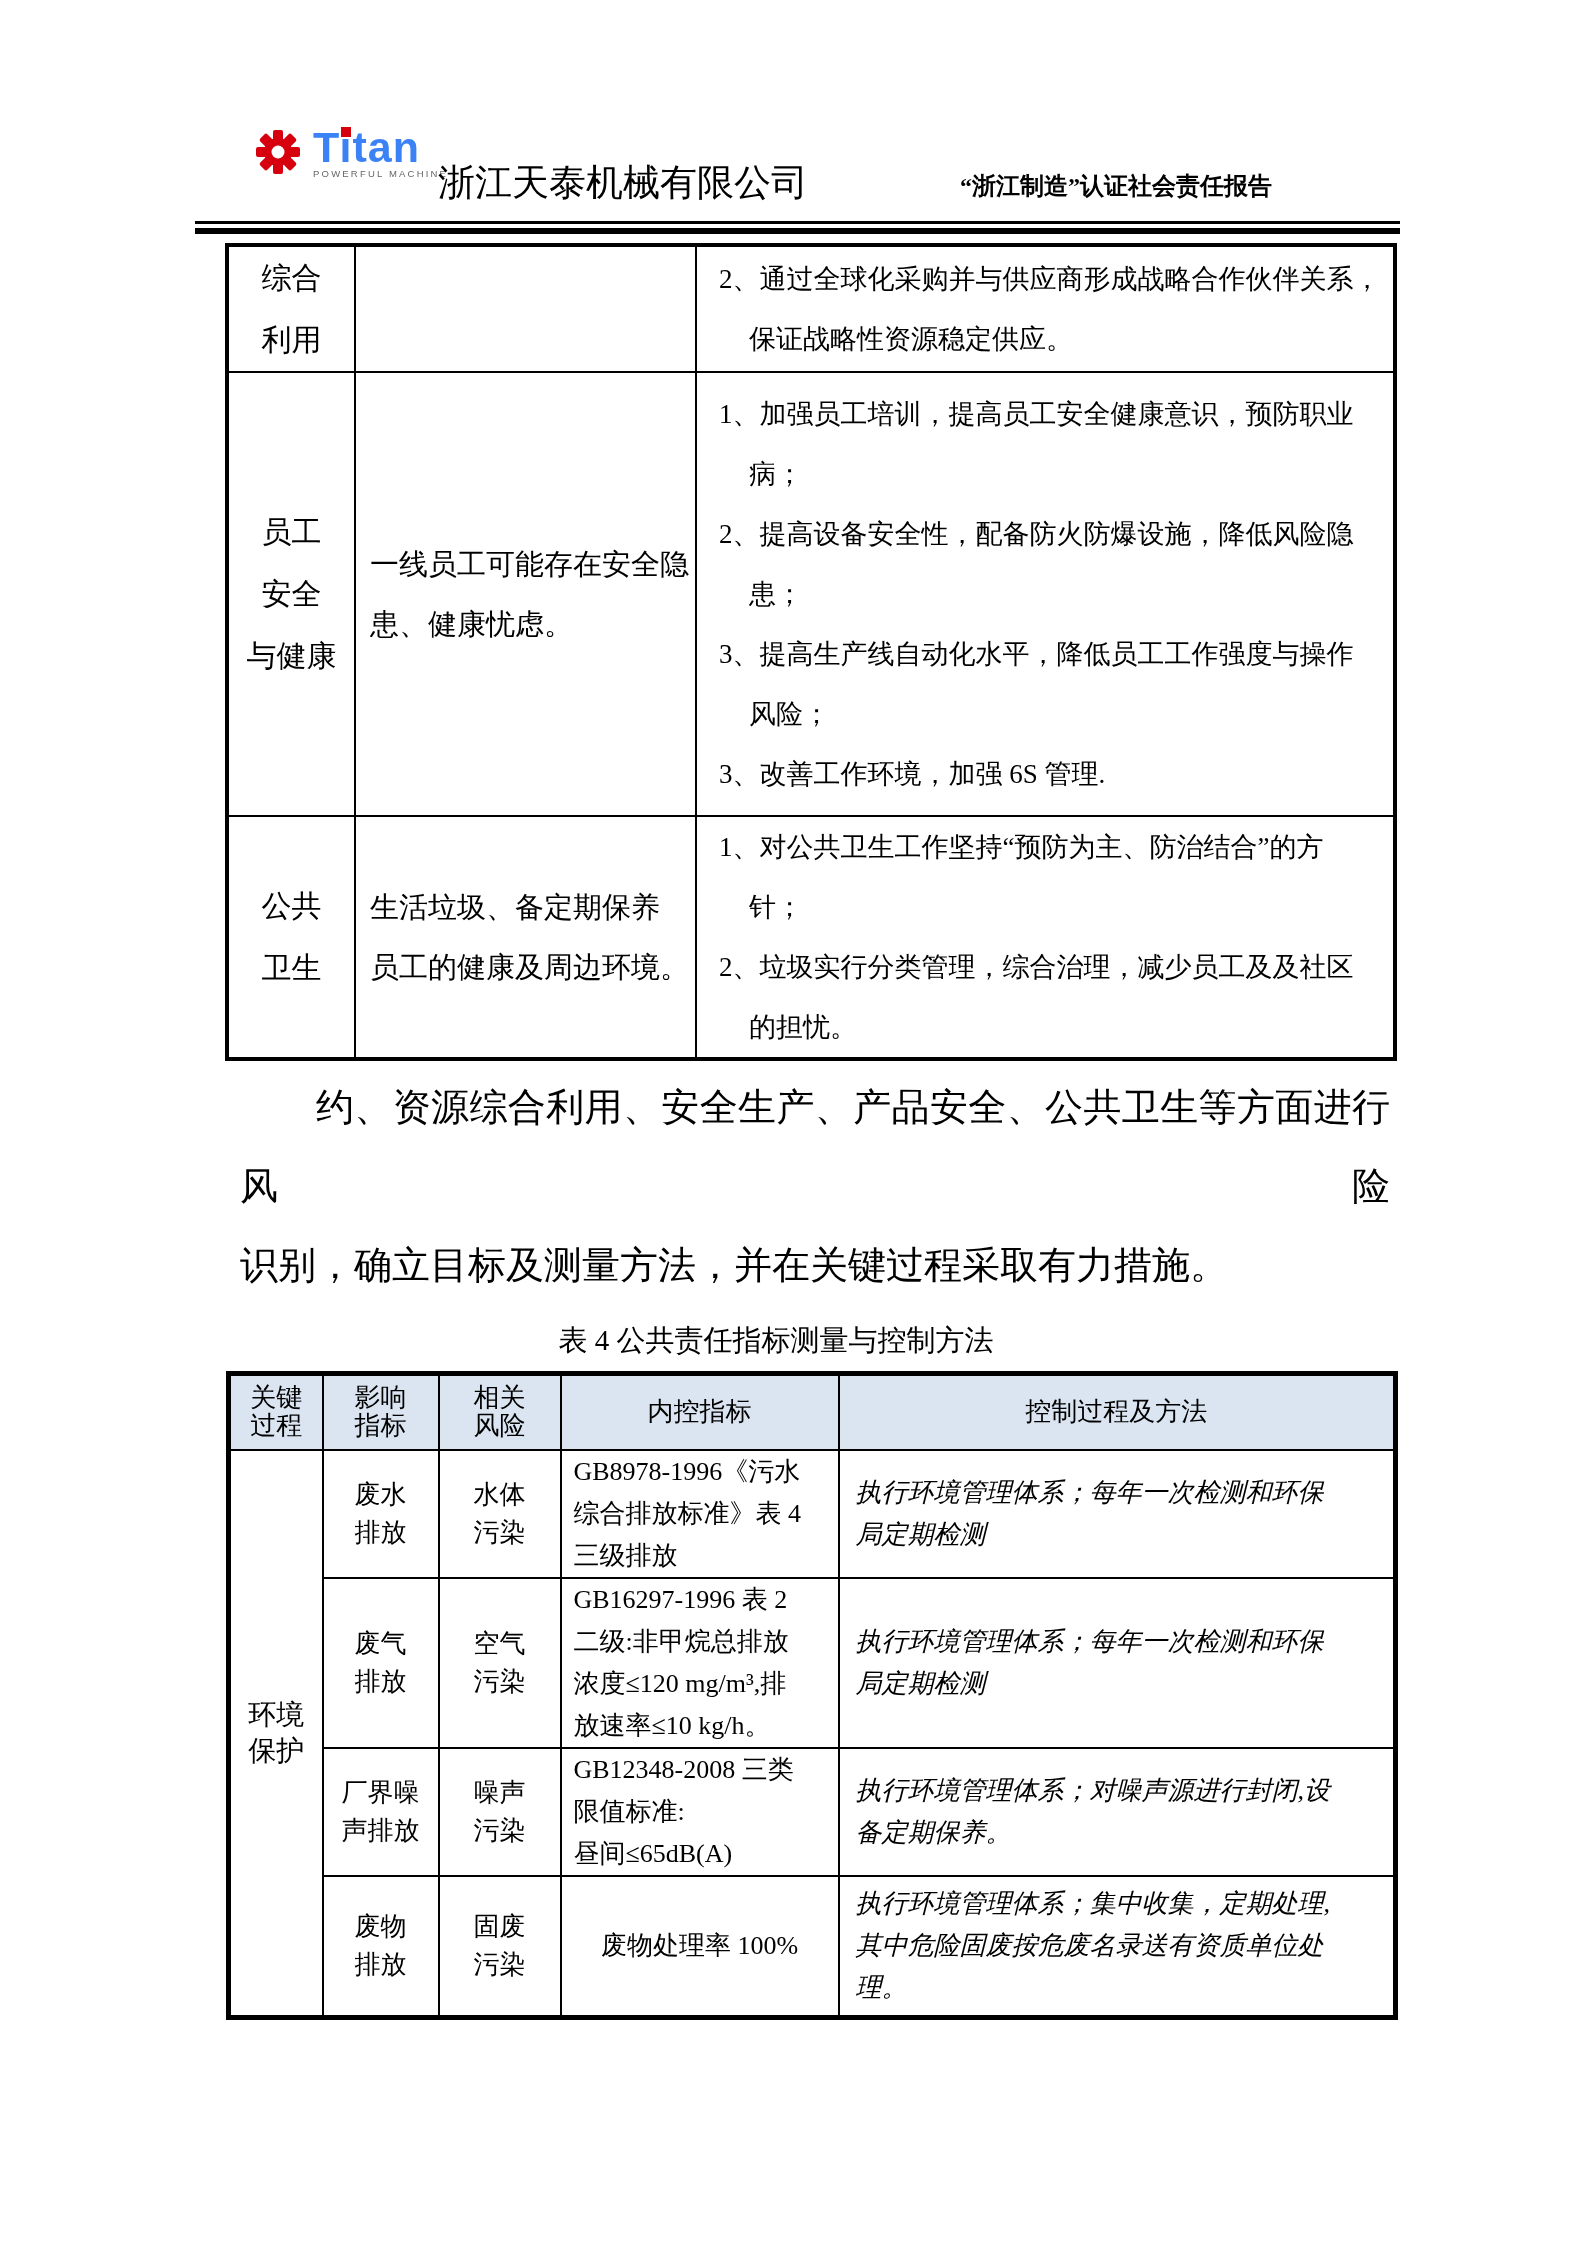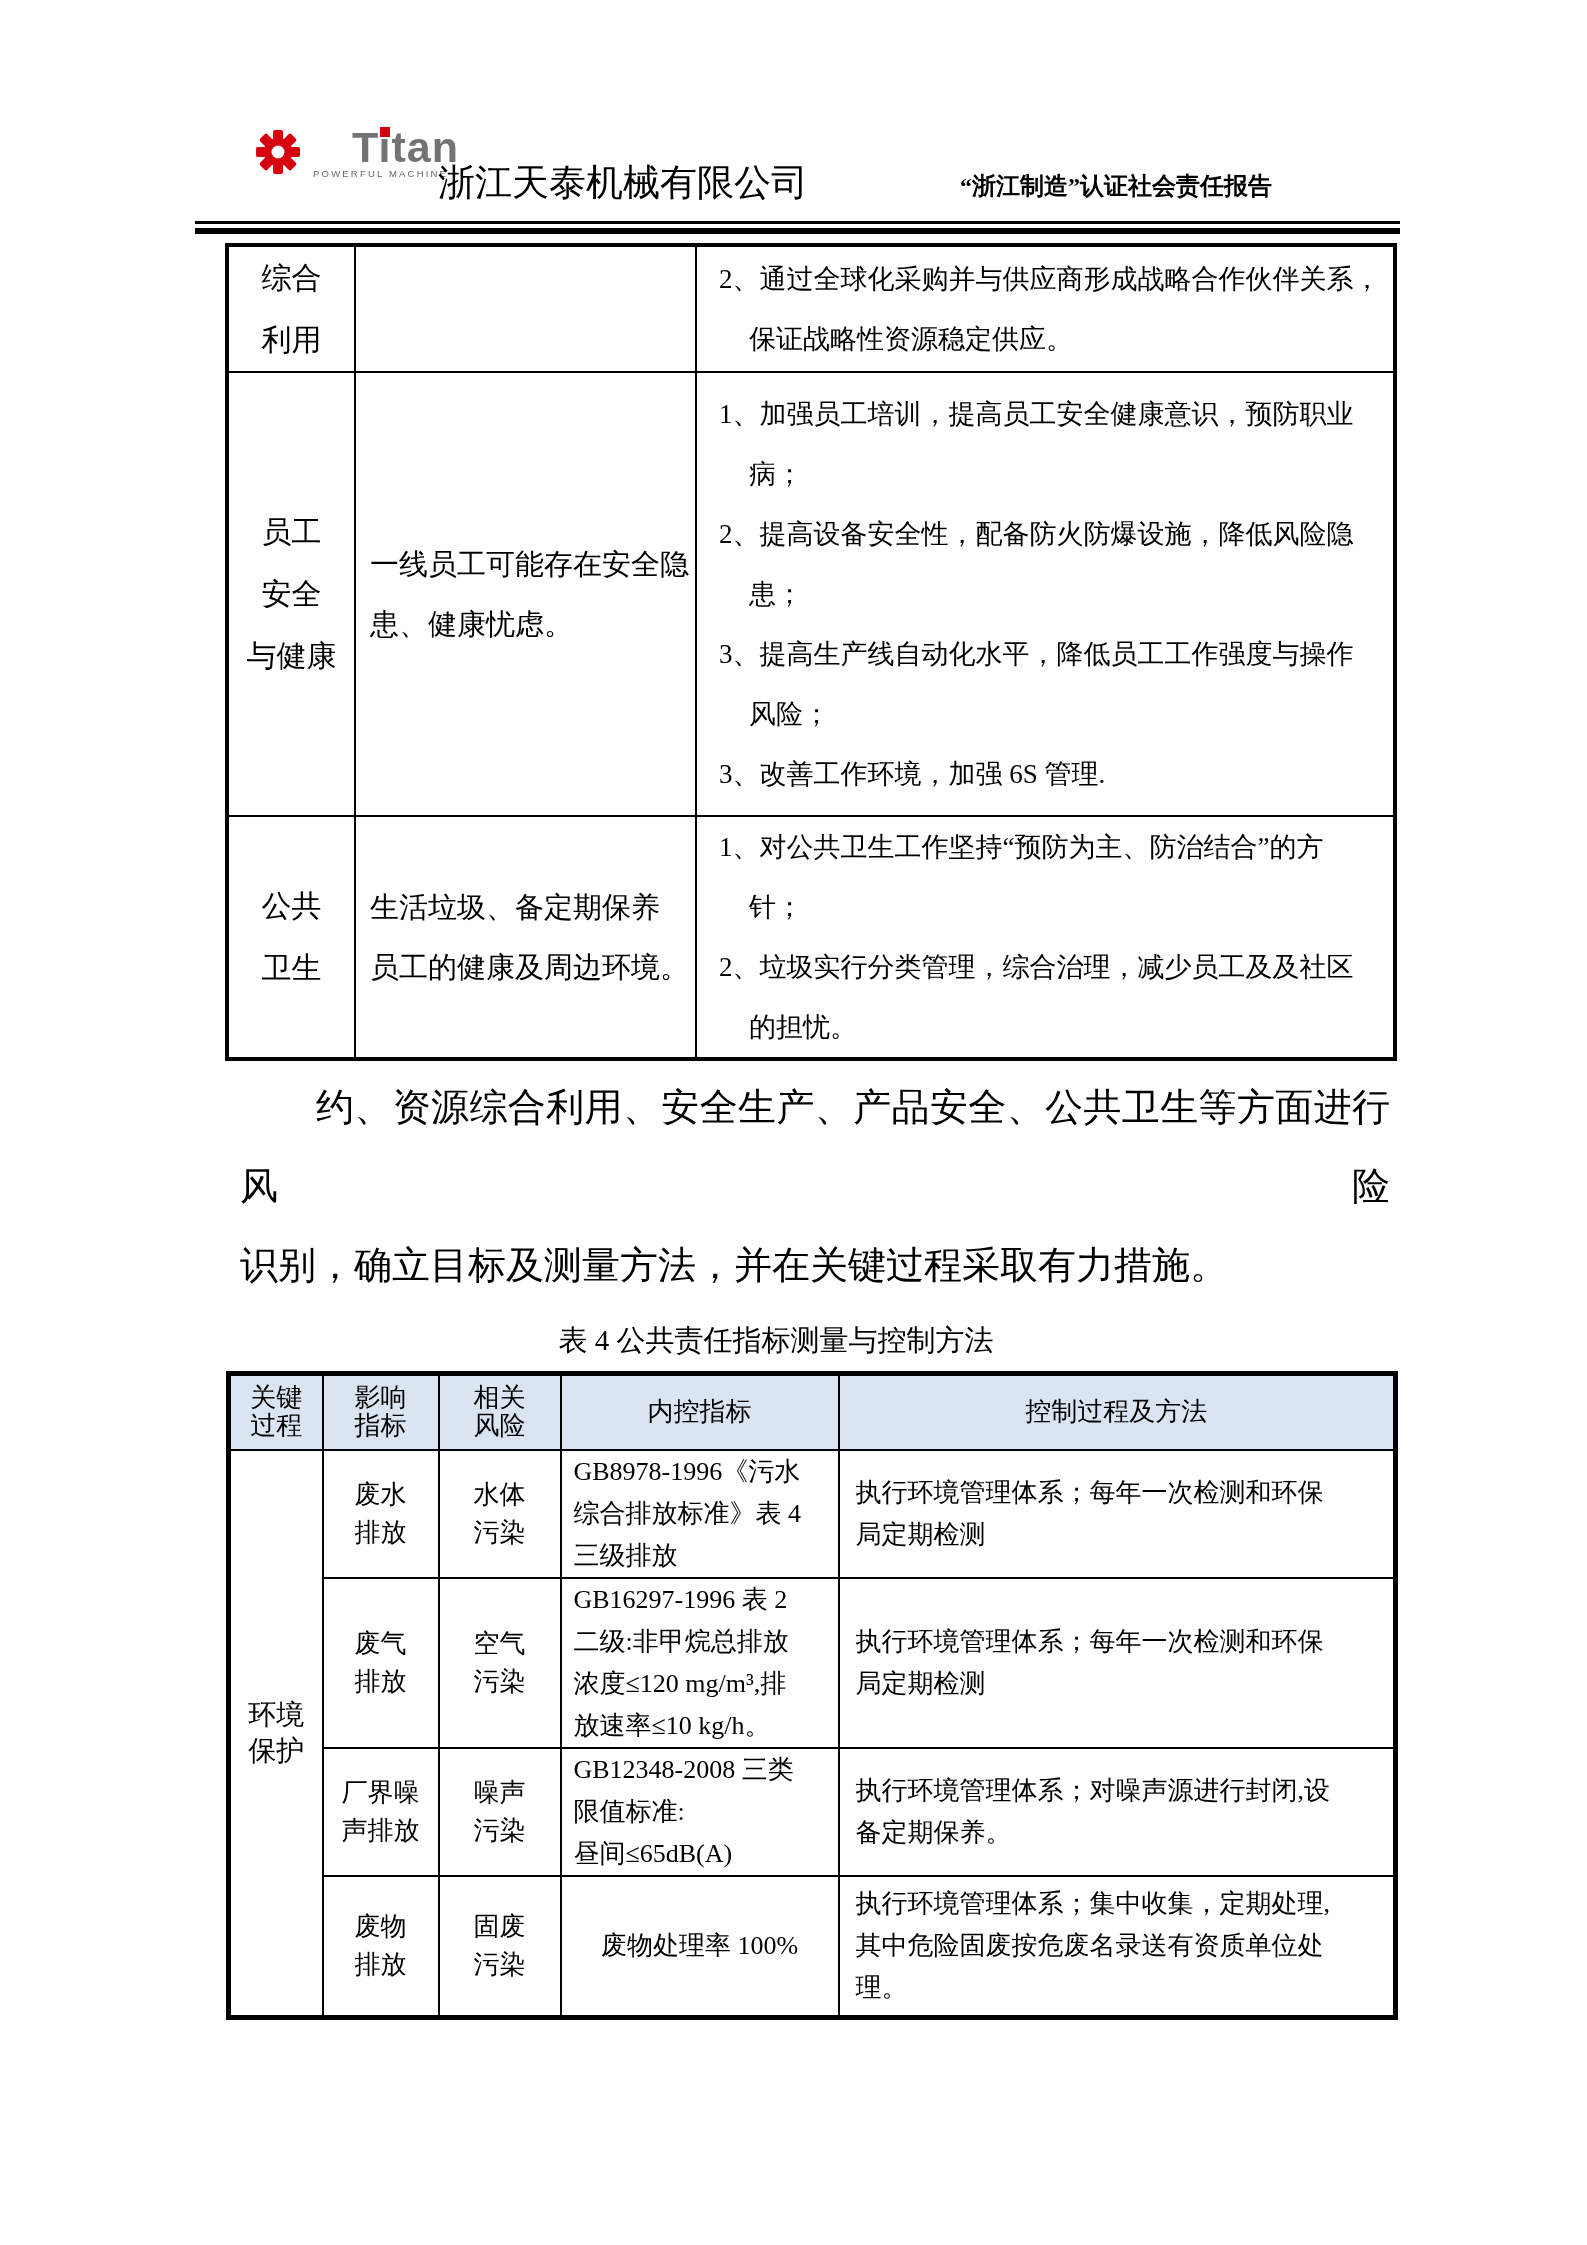--- a/index.html
+++ b/index.html
@@ -10,21 +10,21 @@
   .page {
     position:relative; width:1587px; height:2245px; background:#fff;
     font-family:"Liberation Serif","DejaVu Serif",serif; color:#000; overflow:hidden;
   }
   
   .logo { position:absolute; left:256px; top:127px; display:flex; align-items:flex-start; }
   .logo svg { width:44px; height:44px; margin-top:3px; }
   .logo-text { margin-left:13px; }
   .brand {
     position:relative; font-family:"Liberation Sans","DejaVu Sans",sans-serif;
-    font-weight:bold; font-size:43px; line-height:40px; color:#737373; letter-spacing:1px;margin-left:39px;
+    font-weight:bold; font-size:43px; line-height:40px; color:#3b82f6; letter-spacing:1px;
   }
   .brand-dot { position:absolute; left:28px; top:0px; width:10px; height:10px; background:var(--logo-red); }
   .tagline {
     font-family:"Liberation Sans","DejaVu Sans",sans-serif;
     font-size:9.5px; letter-spacing:2.2px; color:#666; margin-top:1px; white-space:nowrap;
   }
   .company { position:absolute; left:438px; top:164px; font-size:37px; font-weight:normal; line-height:38px; white-space:nowrap; }
   .report-title { position:absolute; left:960px; top:171px; font-size:24px; font-weight:bold; line-height:30px; white-space:nowrap; }
   .rule-thin  { position:absolute; left:195px; top:221px; width:1205px; height:3px; background:#000; }
   .rule-thick { position:absolute; left:195px; top:228px; width:1205px; height:6px; background:#000; }
@@ -52,21 +52,21 @@
   .t2 { position:absolute; left:226px; top:1371px; width:1167px; border:5px solid #000; font-size:26px; }
   .t2 th { background:var(--table-header-bg); font-weight:normal; text-align:center; }
   .t2 .hline { line-height:28px; }
   .t2 .kp-cell { text-align:center; font-size:28px; }
   .t2 .kp-line { line-height:36px; }
   .t2 .ind-cell, .t2 .rk-cell { text-align:center;margin-left:40px; }
   .t2 .cell-line { line-height:38px; }
   .t2 .ctrl-cell { padding-left:12px; padding-right:6px; }
   .t2 .ctrl-cell.center { text-align:center; padding-left:0; padding-right:0; }
   .t2 .ctrl-line { line-height:42px; }
-  .t2 .mth-cell { padding-left:16px; padding-right:8px; }
+  .t2 .mth-cell { padding-left:16px; padding-right:8px;font-style:italic; }
   .t2 .mth-line { line-height:42px; }
 </style>
 </head>
 <body>
 
 <div class="page">
 
   <div class="logo">
     <svg viewBox="0 0 44 44">
       <g fill="var(--logo-red)">

